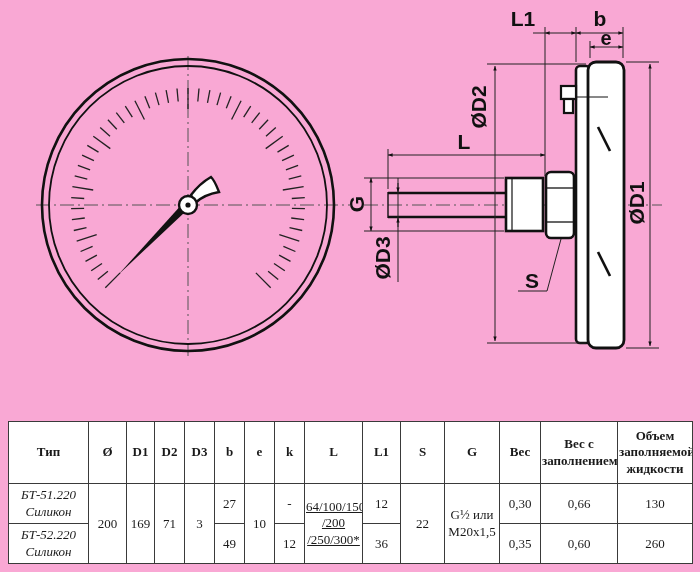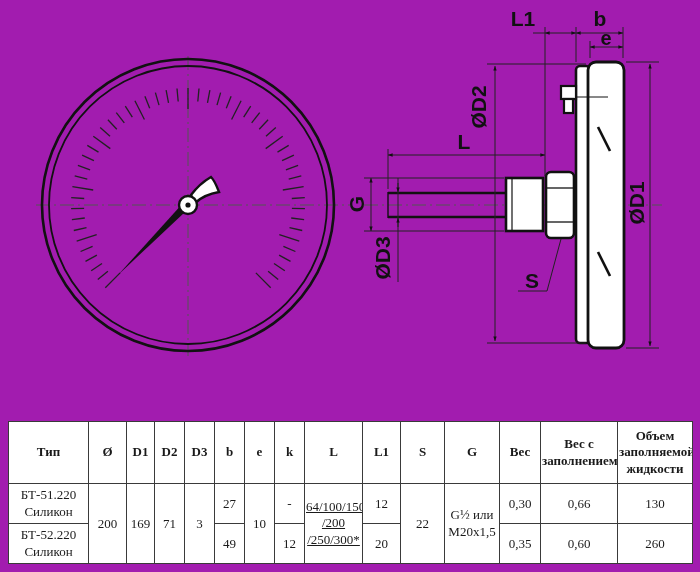--- a/index.html
+++ b/index.html
@@ -1,30 +1,30 @@
 <!DOCTYPE html>
 <html><head>
 <meta charset="utf-8">
 <style>
   html,body{margin:0;padding:0;background:#ffffff;}
-  #page{position:relative;width:700px;height:572px;background:#a21caf;overflow:hidden;
+  #page{position:relative;width:700px;height:572px;background:#f9a8d4;overflow:hidden;
         font-family:"Liberation Sans",sans-serif;}
   #drawing{position:absolute;left:0;top:0;width:700px;height:418px;}
   svg text{fill:#111;}
   .dimlabel{font-family:"Liberation Sans",sans-serif;font-size:21px;font-weight:600;}
   .dimlabel-sm{font-family:"Liberation Sans",sans-serif;font-size:20px;font-weight:600;}
 
   #specs{position:absolute;left:8px;top:421px;width:684px;border-collapse:collapse;
          table-layout:fixed;background:#fff;}
   #specs td,#specs th{border:1px solid #3a3a3a;text-align:center;vertical-align:middle;
          padding:0 1px;font-family:"Liberation Serif",serif;color:#1a1a1a;
          white-space:pre-line;overflow:hidden;}
   #specs th{font-weight:bold;font-size:13px;height:61px;white-space:normal;line-height:1.25;}
   #specs td{font-size:13px;height:39px;}
-  td.type-cell{font-size:12.5px;line-height:1.3;}
+  td.type-cell{font-size:12.5px;line-height:1.3;font-style:italic;}
   td.l-cell{font-size:12px;line-height:1.25;text-decoration:underline;}
   td.g-cell{font-size:12.5px;line-height:1.3;}
 </style>
 </head>
 <body>
 
 <div id="page">
 
   <svg id="drawing" viewBox="0 0 700 418">
     <defs>
@@ -232,20 +232,20 @@
 M20x1,5</td>
       <td>0,30</td>
       <td>0,66</td>
       <td>130</td>
     </tr>
     <tr>
       <td class="type-cell">БТ-52.220
 Силикон</td>
       <td>49</td>
       <td>12</td>
-      <td>20</td>
+      <td>36</td>
       <td>0,35</td>
       <td>0,60</td>
       <td>260</td>
     </tr>
   </tbody>
     </table>
 </div>
 
 </body></html>

